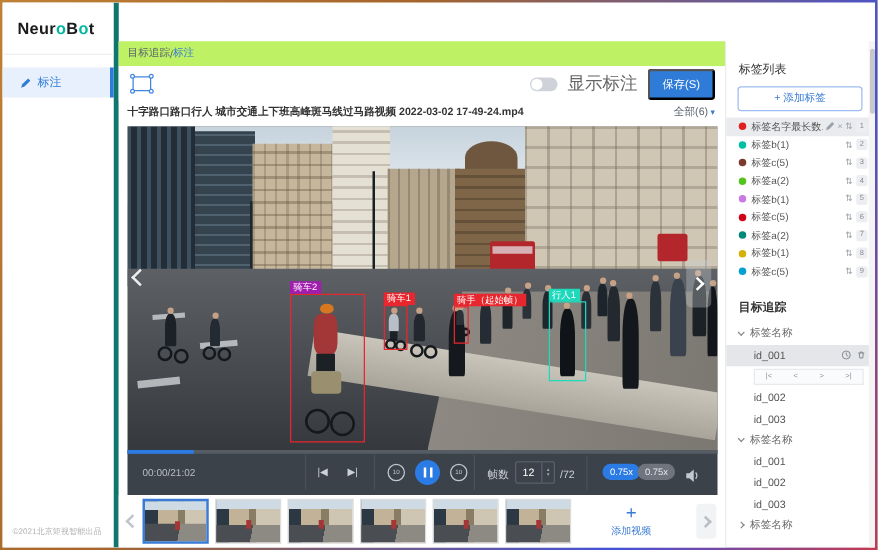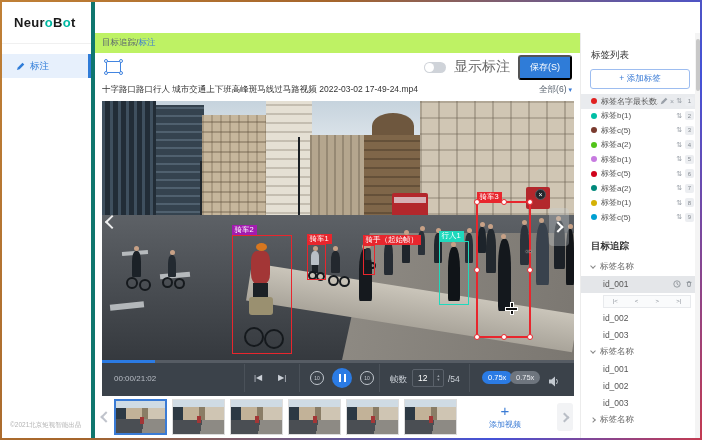--- a/index.html
+++ b/index.html
@@ -29,21 +29,21 @@
   .crumb-p{color:#5a6470}.crumb-c{color:#3a7bd5}
   .tools{position:absolute;left:0;top:20px;right:0;height:28px;background:#fff}
   .recttool{position:absolute;left:11px;top:8px;width:15px;height:12px;border:1.5px solid #4285e0;border-radius:1px}
   .cdot{position:absolute;width:4px;height:4px;background:#fff;border:1.2px solid #4285e0;border-radius:50%}
   .tools-right{position:absolute;right:8px;top:0;height:28px;display:flex;align-items:center;gap:8px}
   .toggle{width:22px;height:11px;border-radius:6px;background:#cfd3d9;position:relative}
   .toggle::after{content:"";position:absolute;left:1px;top:1px;width:9px;height:9px;border-radius:50%;background:#fff}
   .tog-label{font-size:14px;color:#666}
   .save-btn{background:#2f7cd8;color:#fff;font-size:9px;padding:4px 10px;border-radius:3px}
   .titlerow{position:absolute;left:0;top:48px;right:0;height:18px}
-  .vtitle{position:absolute;left:7px;top:3px;font-size:8.5px;font-weight:normal;color:#333;white-space:nowrap}
+  .vtitle{position:absolute;left:7px;top:3px;font-size:8.5px;font-weight:bold;color:#333;white-space:nowrap}
   .filter{position:absolute;right:8px;top:3px;font-size:8.5px;color:#5a6470;display:flex;gap:2px;align-items:center}
   .filter .car{color:#3a7bd5;font-size:7px}
 
   
   .canvas{position:absolute;left:7px;top:68px;width:472px;height:259px;background:#8e8a82;overflow:hidden}
   .sc{position:absolute}
   .ped{position:absolute;border-radius:40% 40% 8% 8%}
   .ped::before{content:"";position:absolute;top:-5px;left:22%;width:5px;height:5px;border-radius:50%;background:#c7a186}
   .wheel{position:absolute;border:2px solid #15191d;border-radius:50%}
 
@@ -239,34 +239,20 @@
       </div>
       <div class="bbox" style="left: 205px; top: 143px; width: 19px; height: 36px; border-color: rgb(232, 38, 45);">
         <span class="blabel" style="background-color: rgb(232, 38, 45);">骑车1</span>
       </div>
       <div class="bbox" style="left: 261px; top: 144px; width: 12px; height: 30px; border-color: rgb(232, 38, 45);">
         <span class="blabel" style="background-color: rgb(232, 38, 45);">骑手（起始帧）</span>
       </div>
       <div class="bbox" style="left: 337px; top: 140px; width: 30px; height: 64px; border-color: rgb(31, 217, 189);">
         <span class="blabel" style="background-color: rgb(31, 217, 189);">行人1</span>
       </div>
-      <div class="bbox" style="left: 374px; top: 100px; width: 55px; height: 137px; border-width: 2px; border-color: rgb(232, 38, 45);">
-        <span class="blabel" style="background-color: rgb(232, 38, 45);">骑车3</span>
-        <span class="hdl h-tl"></span>
-            <span class="hdl h-tm"></span>
-            <span class="hdl h-tr"></span>
-        <span class="hdl h-ml"></span>
-            <span class="hdl h-mr"></span>
-        <span class="hdl h-bl"></span>
-            <span class="hdl h-bm"></span>
-            <span class="hdl h-br"></span>
-        <span class="delbtn">×</span>
-        <span class="movecur"></span>
-        <span class="rescur">↔</span>
-      </div>
 
       <span class="vchev-l"></span>
       <span class="vchev-r">
             <i></i>
           </span>
     </div>
 
     <div class="player">
       <div class="prog">
             <div class="prog-fill" style="width:53px"></div>
@@ -284,21 +270,21 @@
       <span class="pcirc" style="left:258px">10</span>
       <span class="pdiv" style="left:277px"></span>
       <span class="plabel" style="left:288px">帧数</span>
       <span class="finput">
         <span class="fval">12</span>
         <span class="spin">
               <span>▴</span>
               <span>▾</span>
             </span>
       </span>
-      <span class="plabel" style="left:346px">/54</span>
+      <span class="plabel" style="left:346px">/72</span>
       <span class="pdiv" style="left:367px"></span>
       <span class="pill on" style="left:380px">0.75x</span>
       <span class="pill off" style="left:408px">0.75x</span>
       <span class="spk"><svg width="12" height="11" viewBox="0 0 12 10">
               <path d="M1 3h2.5L7 0v10L3.5 7H1z" fill="#c3c9d0"></path>
               <path d="M8.5 2.5q2 2.5 0 5" stroke="#c3c9d0" stroke-width="1" fill="none"></path>
             </svg></span>
     </div>
 
     <div class="strip">

